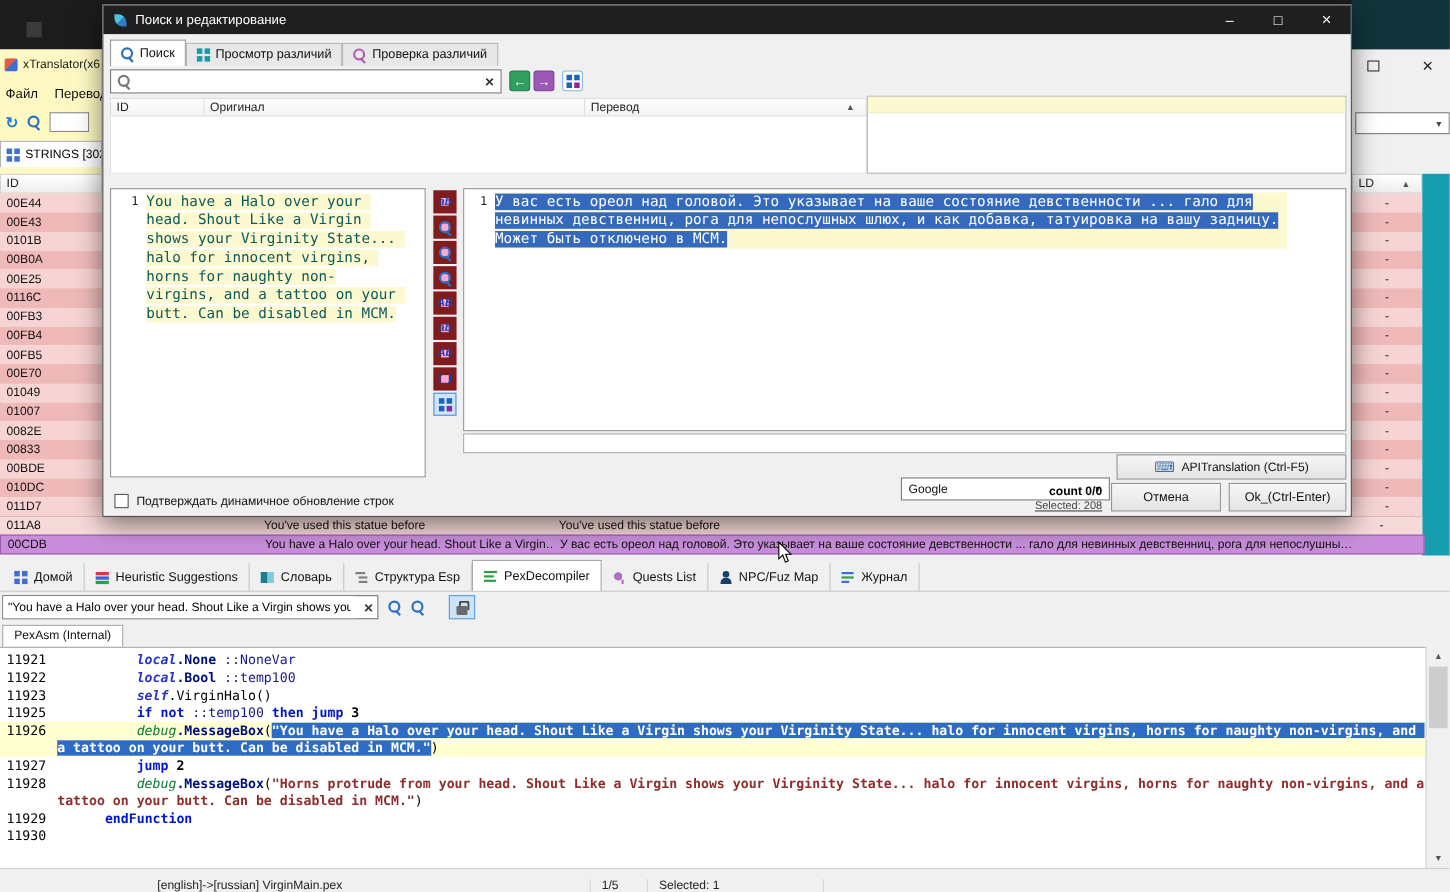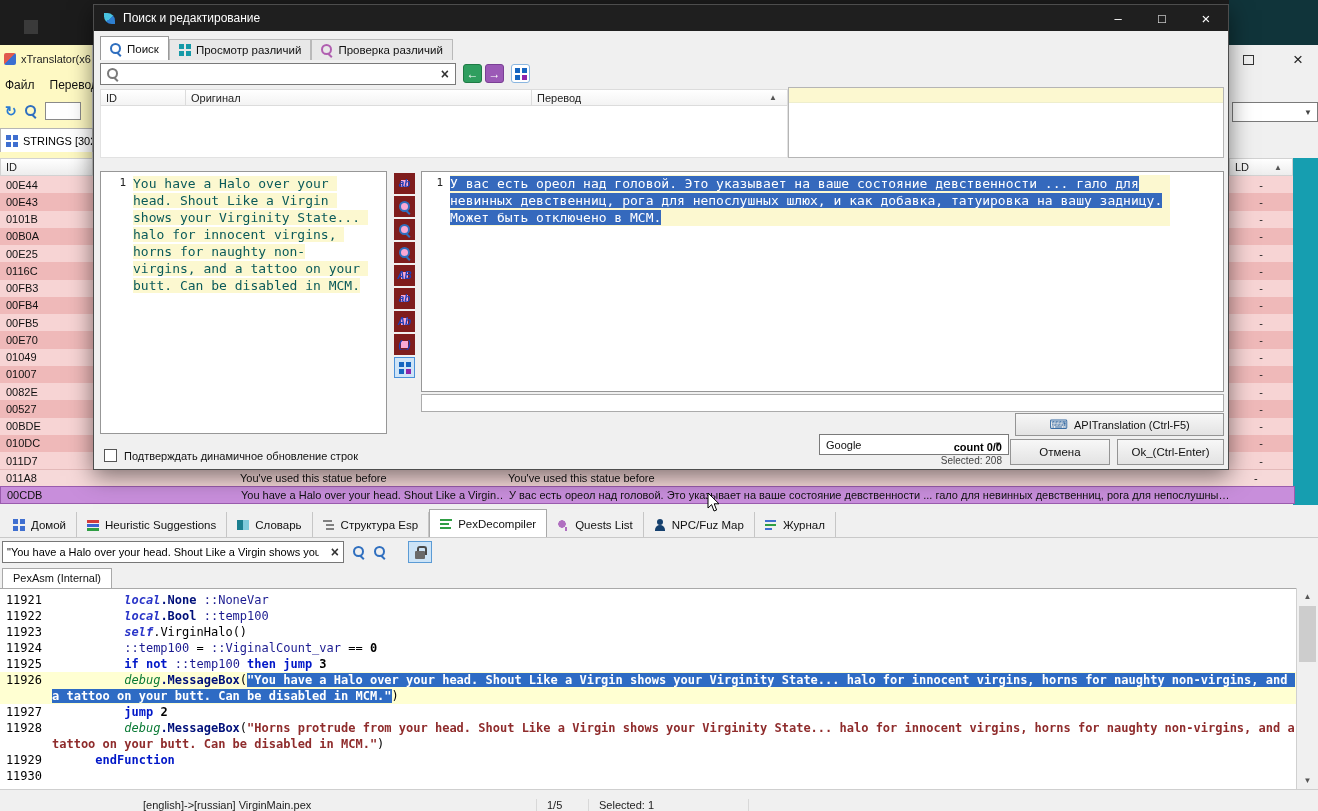--- a/index.html
+++ b/index.html
@@ -140,21 +140,21 @@
   .api-btn { left:921px; top:408px; width:209px; height:23px; }
   .kbd-glyph { color:#3a6ea5; font-size:13px; }
   .cancel-btn { left:916px; top:434px; width:100px; height:26px; font-size:11.5px; }
   .ok-btn { left:1023px; top:434px; width:107px; height:26px; font-size:11.5px; }
 
   .confirm-row { position:absolute; left:10px; top:444px; display:flex; align-items:center; gap:7px;
                  font-size:11px; color:#111; }
   .cbx { width:13px; height:13px; background:#fff; border:1px solid #555; flex:none; }
   .count-box { position:absolute; left:788px; top:436px; width:120px; text-align:right; line-height:1.25; }
   .count-main { font-size:11px; font-weight:bold; color:#000; }
-  .count-sub { font-size:10px; color:#444; }
+  .count-sub { font-size:10px; color:#444;text-decoration:underline; }
 
   
   .tabbar { position:absolute; left:0; top:508px; width:1318px; height:30px; background:#f0f0f0;
             border-bottom:1px solid #c9c9c9; display:flex; align-items:flex-end; padding-left:3px; }
   .tab { display:flex; align-items:center; gap:6px; padding:5px 10px; font-size:11.5px; color:#111;
          height:25px; border-right:1px solid #c6c6c6; }
   .tab.selected { background:#fff; border:1px solid #a9a9a9; border-bottom:none; height:28px; }
 
   .ti { width:12px; height:12px; display:inline-block; flex:none; position:relative; background-repeat:no-repeat; }
   .ti-grid-blue { background-image:linear-gradient(#3f6fd0,#3f6fd0),linear-gradient(#3f6fd0,#3f6fd0),linear-gradient(#3f6fd0,#3f6fd0),linear-gradient(#3f6fd0,#3f6fd0);
@@ -263,21 +263,21 @@
         <div class="id-row alt">00B0A</div>
         <div class="id-row">00E25</div>
         <div class="id-row alt">0116C</div>
         <div class="id-row">00FB3</div>
         <div class="id-row alt">00FB4</div>
         <div class="id-row">00FB5</div>
         <div class="id-row alt">00E70</div>
         <div class="id-row">01049</div>
         <div class="id-row alt">01007</div>
         <div class="id-row">0082E</div>
-        <div class="id-row alt">00527</div>
+        <div class="id-row alt">00833</div>
         <div class="id-row">00BDE</div>
         <div class="id-row alt">010DC</div>
         <div class="id-row">011D7</div>
       </div>
   </div>
 
   <div class="bgr">
     <div class="bgr-controls">
       <span class="win-restore"></span>
       <span class="win-close">×</span>
@@ -501,24 +501,20 @@
       </div>
       <div class="code-row">
         <span class="code-gutter">11922</span>
         <div class="code-text"><span class="c-pl">          </span><span class="c-loc">local</span><span class="c-mem">.Bool</span><span class="c-var"> ::temp100</span></div>
       </div>
       <div class="code-row">
         <span class="code-gutter">11923</span>
         <div class="code-text"><span class="c-pl">          </span><span class="c-loc">self</span><span class="c-pl">.VirginHalo()</span></div>
       </div>
       <div class="code-row">
-        <span class="code-gutter">11924</span>
-        <div class="code-text"><span class="c-pl">          </span><span class="c-var">::temp100</span><span class="c-pl"> = </span><span class="c-var">::ViginalCount_var</span><span class="c-pl"> == </span><span class="c-num">0</span></div>
-      </div>
-      <div class="code-row">
         <span class="code-gutter">11925</span>
         <div class="code-text"><span class="c-pl">          </span><span class="c-kw">if not</span><span class="c-pl"> </span><span class="c-var">::temp100</span><span class="c-pl"> </span><span class="c-kw">then jump</span><span class="c-num"> 3</span></div>
       </div>
       <div class="code-row hl">
         <span class="code-gutter">11926</span>
         <div class="code-text"><span class="c-pl">          </span><span class="c-dbg">debug</span><span class="c-mem">.MessageBox</span><span class="c-pl">(</span><span class="c-str c-sel">"You have a Halo over your head. Shout Like a Virgin shows your Virginity State... halo for innocent virgins, horns for naughty non-virgins, and a tattoo on your butt. Can be disabled in MCM."</span><span class="c-pl">)</span></div>
       </div>
       <div class="code-row">
         <span class="code-gutter">11927</span>
         <div class="code-text"><span class="c-pl">          </span><span class="c-kw">jump</span><span class="c-num"> 2</span></div>

